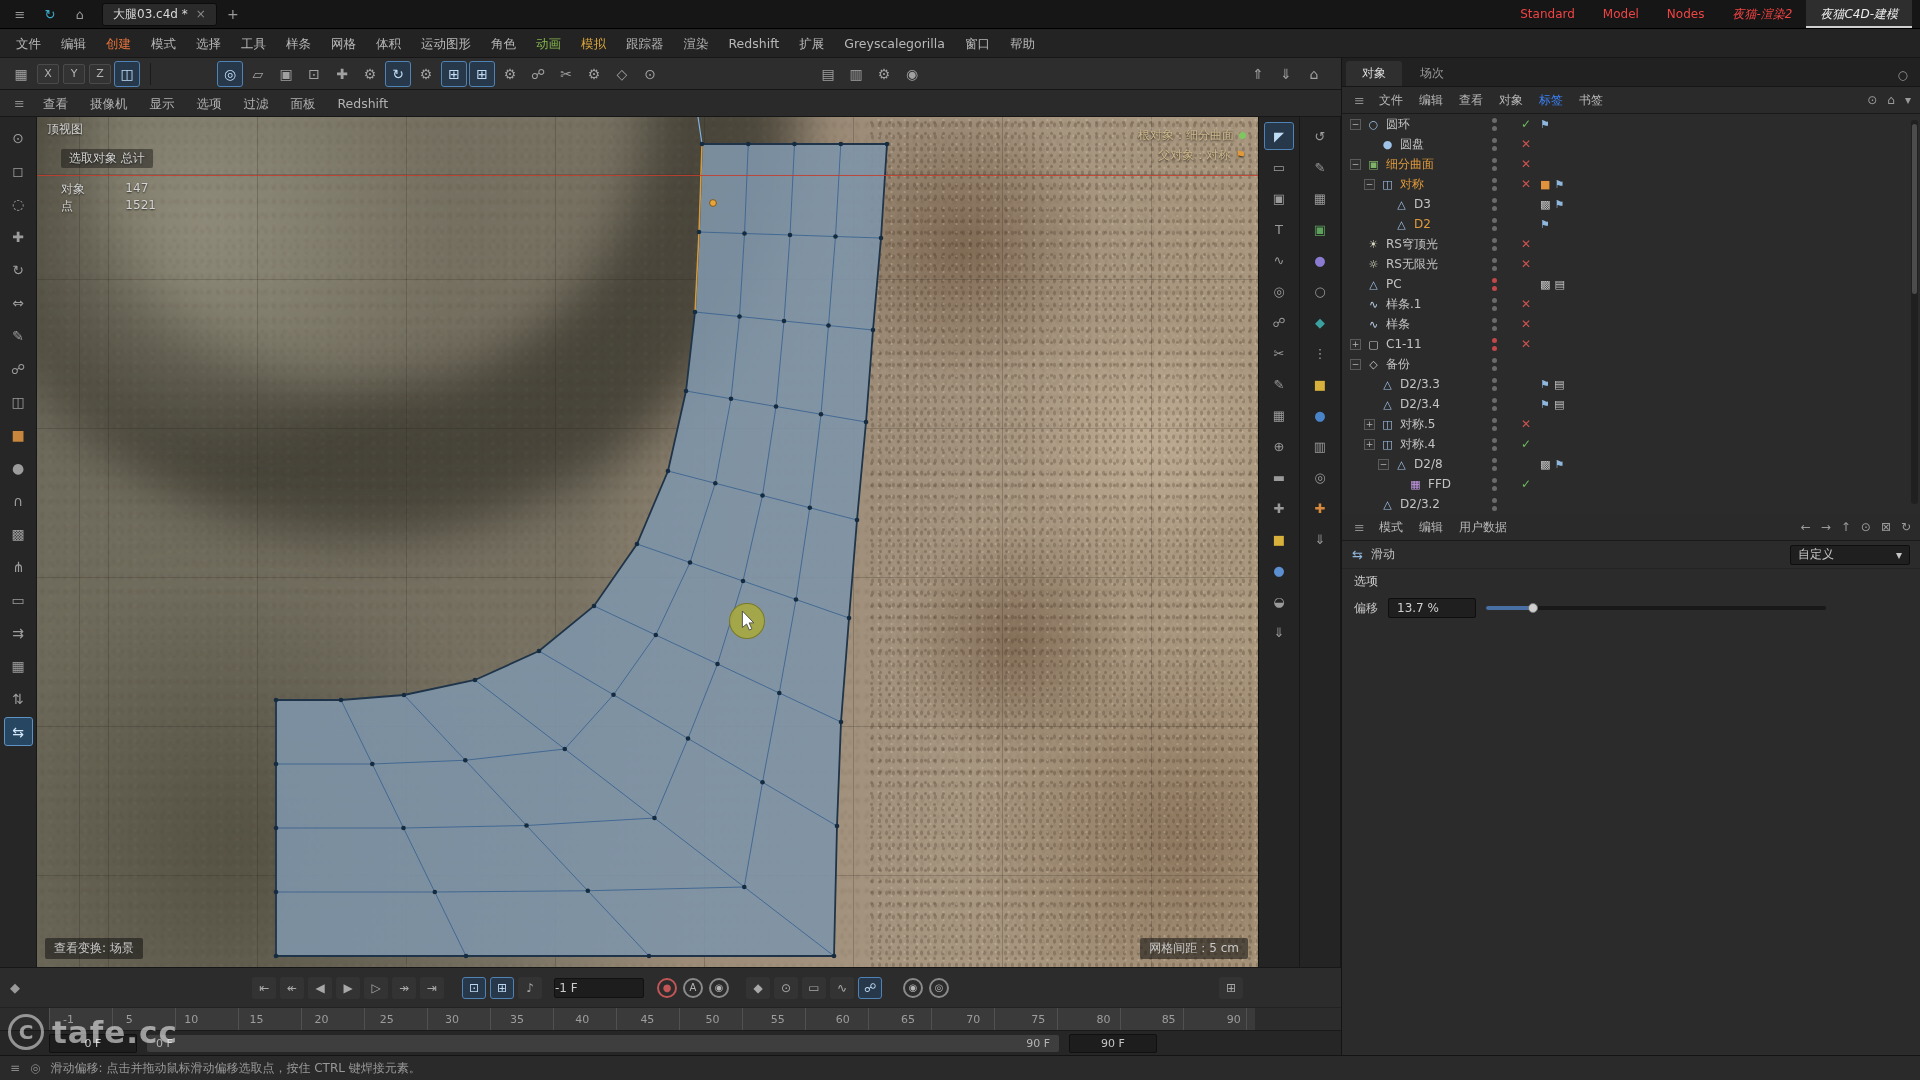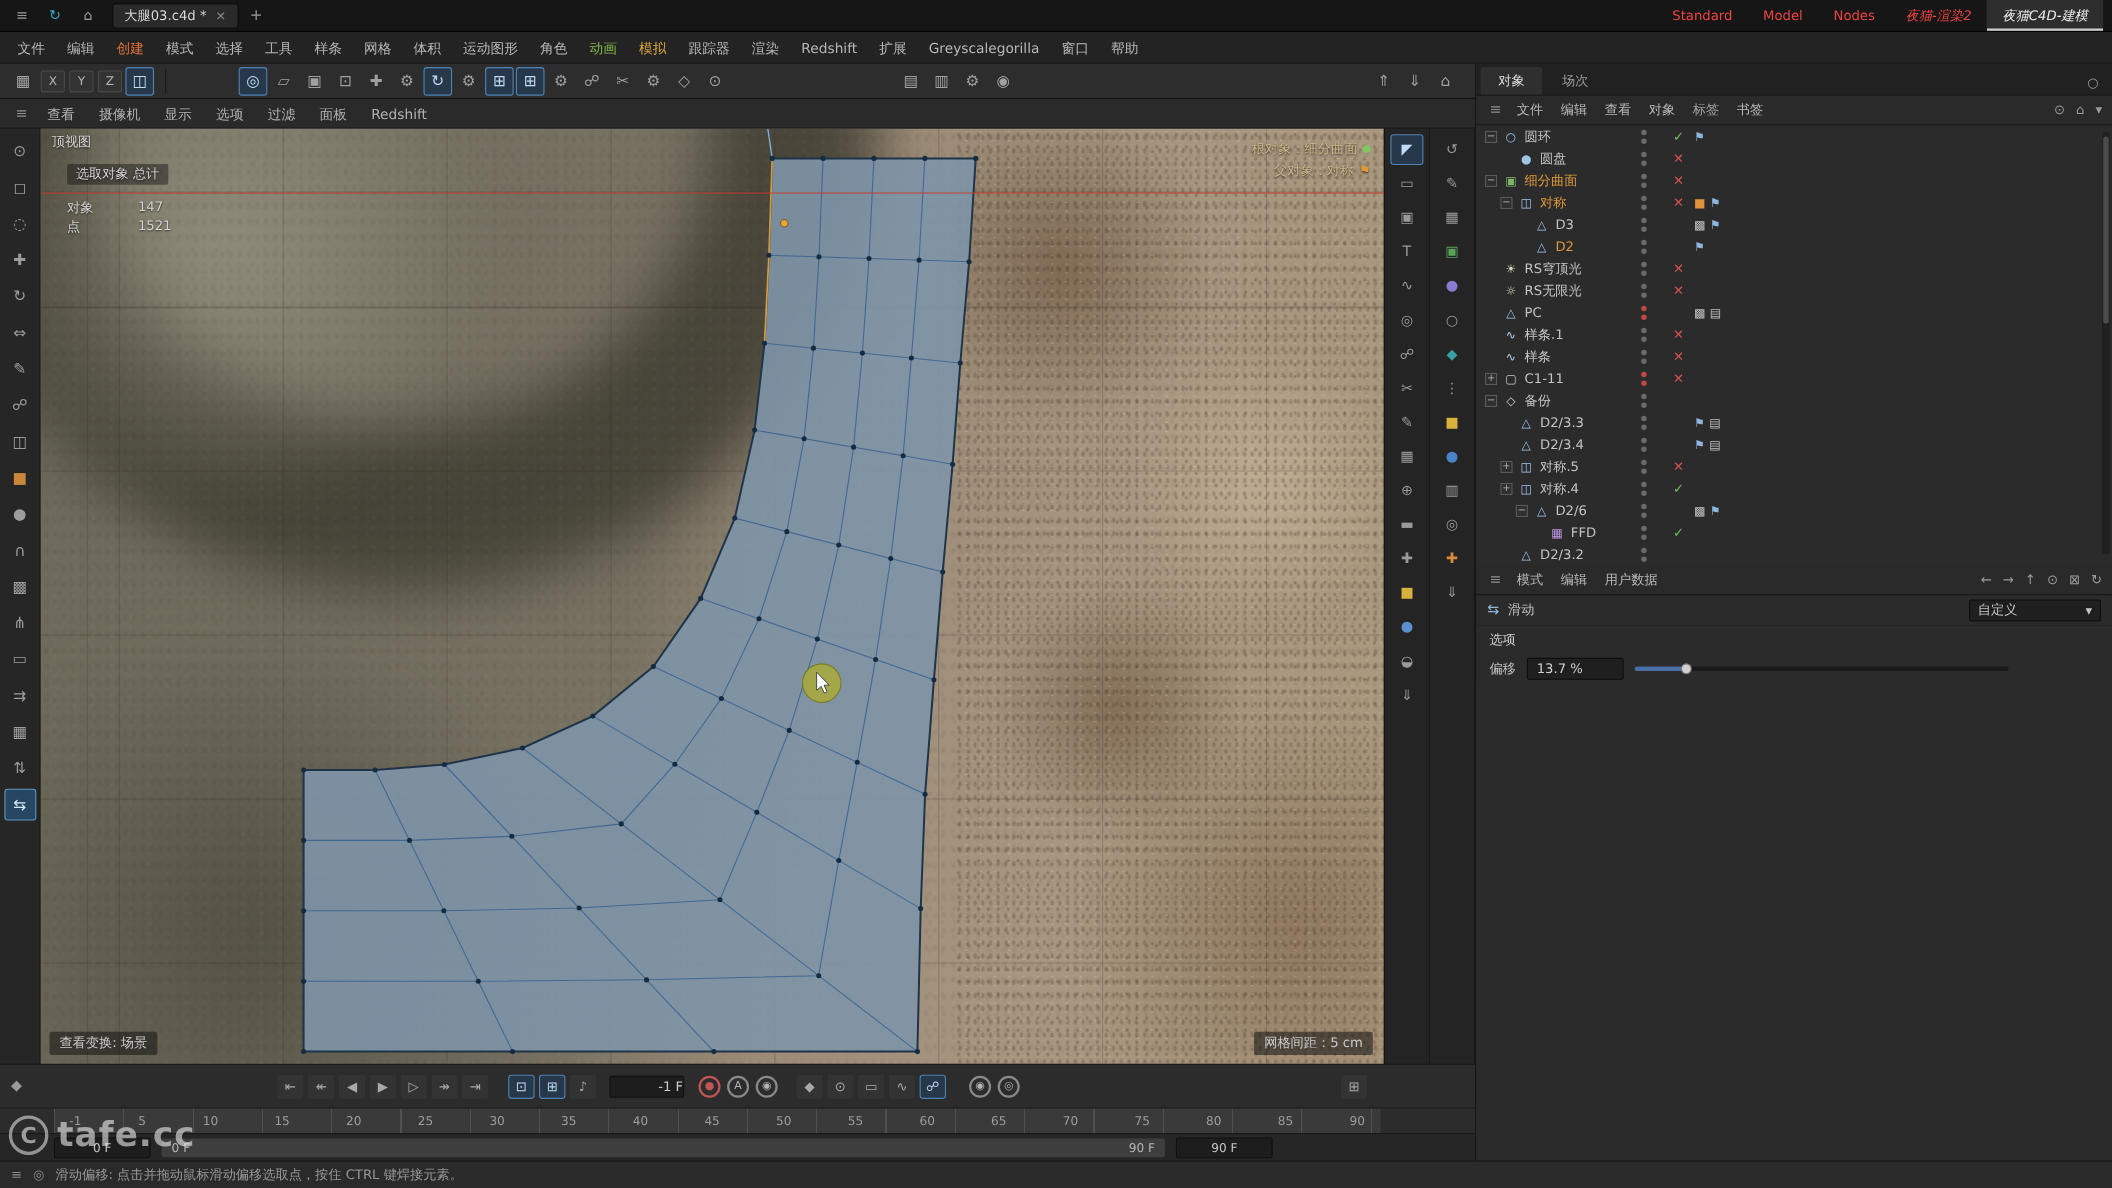--- a/index.html
+++ b/index.html
@@ -92,21 +92,21 @@
   .strip{width:41px;background:#242424;border-right:1px solid #171717;display:flex;flex-direction:column;align-items:center;padding-top:5px;gap:3px;}
   .st-icon{width:30px;height:28px;display:flex;align-items:center;justify-content:center;color:#9a9a9a;font-size:13px;border-radius:3px;border:1px solid transparent;}
   .st-icon.active{background:#26384a;border-color:#4f83b5;color:#bfdcf5;}
 
   
   #tl-controls{height:40px;background:#2c2c2c;border-top:1px solid #171717;display:flex;align-items:center;padding:0 10px;}
   .tl-btn{width:24px;height:22px;display:flex;align-items:center;justify-content:center;color:#a8a8a8;background:#333;border-radius:3px;margin:0 2px;font-size:12px;border:1px solid transparent;}
   .tl-btn.blue{border-color:#4f83b5;background:#26384a;color:#bcd8f0;}
   .round-btn{width:20px;height:20px;border-radius:50%;border:2px solid #8a8a8a;color:#b5b5b5;display:flex;align-items:center;justify-content:center;font-size:10px;margin:0 3px;}
   .round-btn.red{border-color:#c25555;color:#c25555;}
-  #frame-field{width:68px;height:20px;background:#1d1d1d;border:1px solid #111;color:#cccccc;text-align:right;line-height:18px;border-radius:2px;margin:0 10px;font-size:12px;}
+  #frame-field{width:90px;height:20px;background:#1d1d1d;border:1px solid #111;color:#cccccc;text-align:left;line-height:18px;border-radius:2px;margin:0 10px;font-size:12px;}
   #tl-marker{color:#9a9a9a;font-size:13px;margin-right:230px;}
   #tl-expand{margin-left:auto;margin-right:88px;}
 
   #tl-ruler{height:23px;background:#2c2c2c;border-top:1px solid #222;position:relative;}
   #ruler-inner{position:absolute;left:49px;top:0;bottom:0;width:1206px;background:#3a3a3a;display:flex;justify-content:space-between;align-items:center;padding:0 12px;color:#9d9d9d;font-size:11px;
     background-image:repeating-linear-gradient(90deg,rgba(95,95,95,.6) 0 1px,transparent 1px 63px);}
   .tick{min-width:12px;text-align:center;background:#3a3a3a;padding:0 2px;}
 
   #tl-range{height:25px;background:#262626;border-top:1px solid #1a1a1a;display:flex;align-items:center;padding-left:49px;gap:10px;}
   .range-field{width:88px;height:19px;background:#1d1d1d;border:1px solid #101010;color:#c5c5c5;font-size:11px;display:flex;align-items:center;justify-content:center;border-radius:2px;}
@@ -519,21 +519,21 @@
           <div class="panel-tab active">对象</div>
           <div class="panel-tab">场次</div>
           <span class="right-ico">○</span>
         </div>
       <div class="panel-menu" id="om-menu">
         <span class="burger">≡</span>
       <span class="menu-item">文件</span>
           <span class="menu-item">编辑</span>
           <span class="menu-item">查看</span>
           <span class="menu-item">对象</span>
-          <span class="menu-item" style="color: #a3a3a3;">标签</span>
+          <span class="menu-item" style="color: #3b82f6;">标签</span>
           <span class="menu-item">书签</span>
           <div class="icons">
             <span>⊙</span>
             <span>⌂</span>
             <span>▾</span>
           </div>
         </div>
       <div id="om-list">
         <div class="om-row">
             <span style="width: 0px; flex: 0 0 auto;"></span>
@@ -739,21 +739,21 @@
             <div class="om-dots">
               <div class="om-dot"></div>
               <div class="om-dot"></div>
             </div>
             <div class="om-state check">✓</div>
           </div>
           <div class="om-row">
             <span style="width: 28px; flex: 0 0 auto;"></span>
             <div class="om-exp">−</div>
             <span class="om-ico" style="color: rgb(159, 195, 232);">△</span>
-            <span class="om-name">D2/6</span>
+            <span class="om-name">D2/8</span>
             <div class="om-dots">
               <div class="om-dot"></div>
               <div class="om-dot"></div>
             </div>
             <div class="om-tags">
               <span style="color: rgb(192, 192, 192);">▩</span>
               <span style="color: rgb(143, 183, 221);">⚑</span>
             </div>
           </div>
           <div class="om-row">

